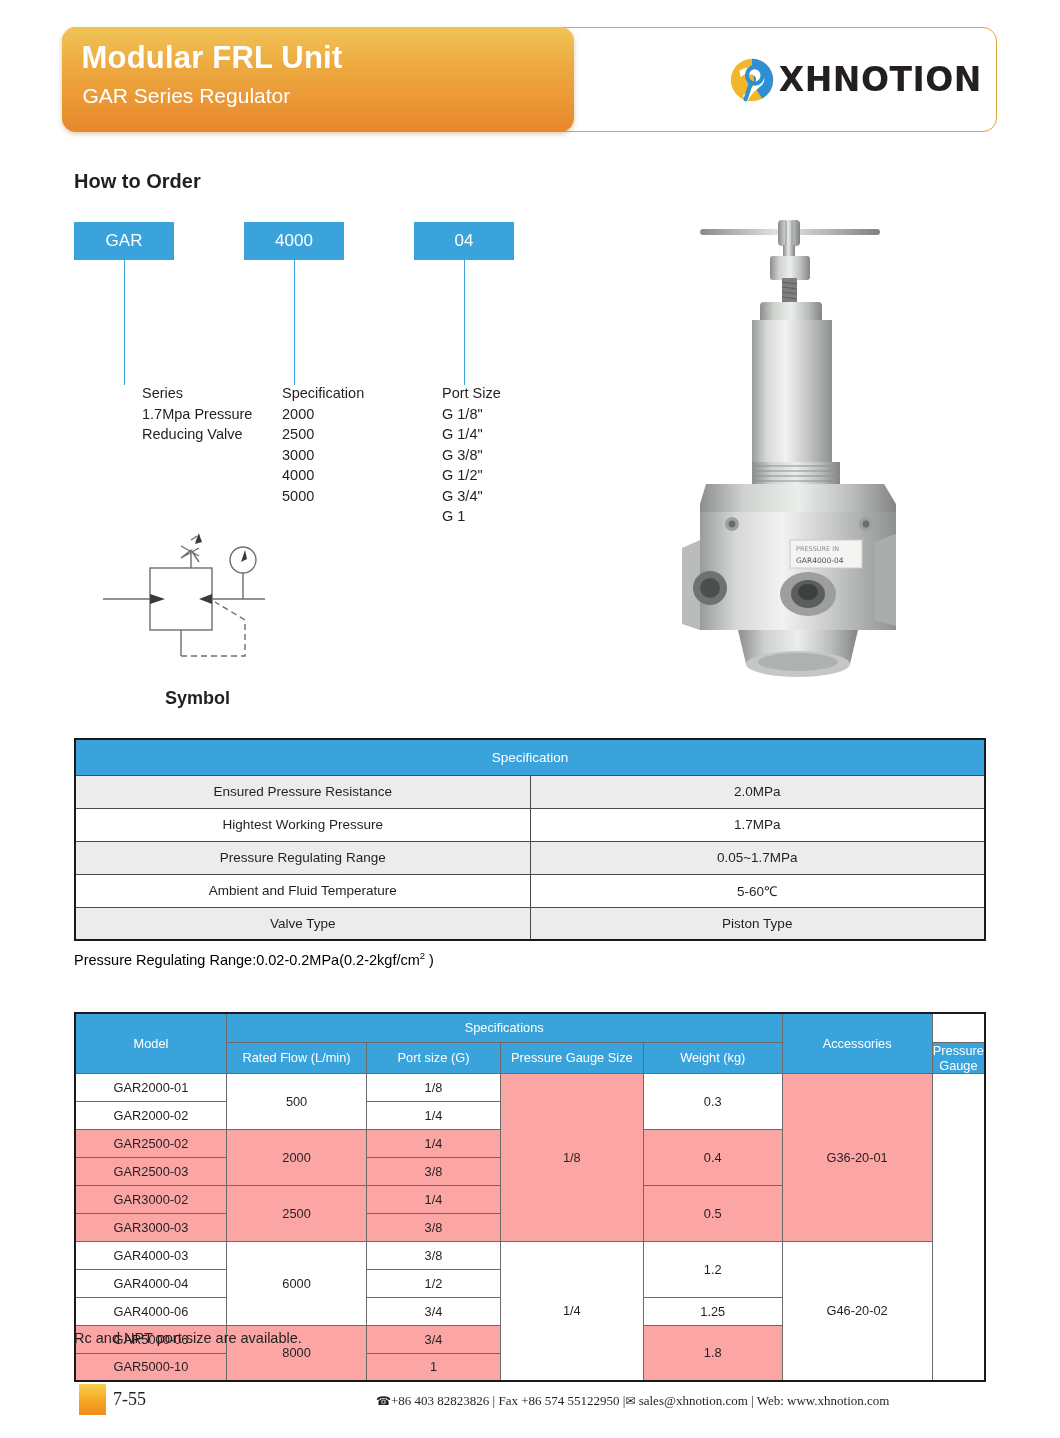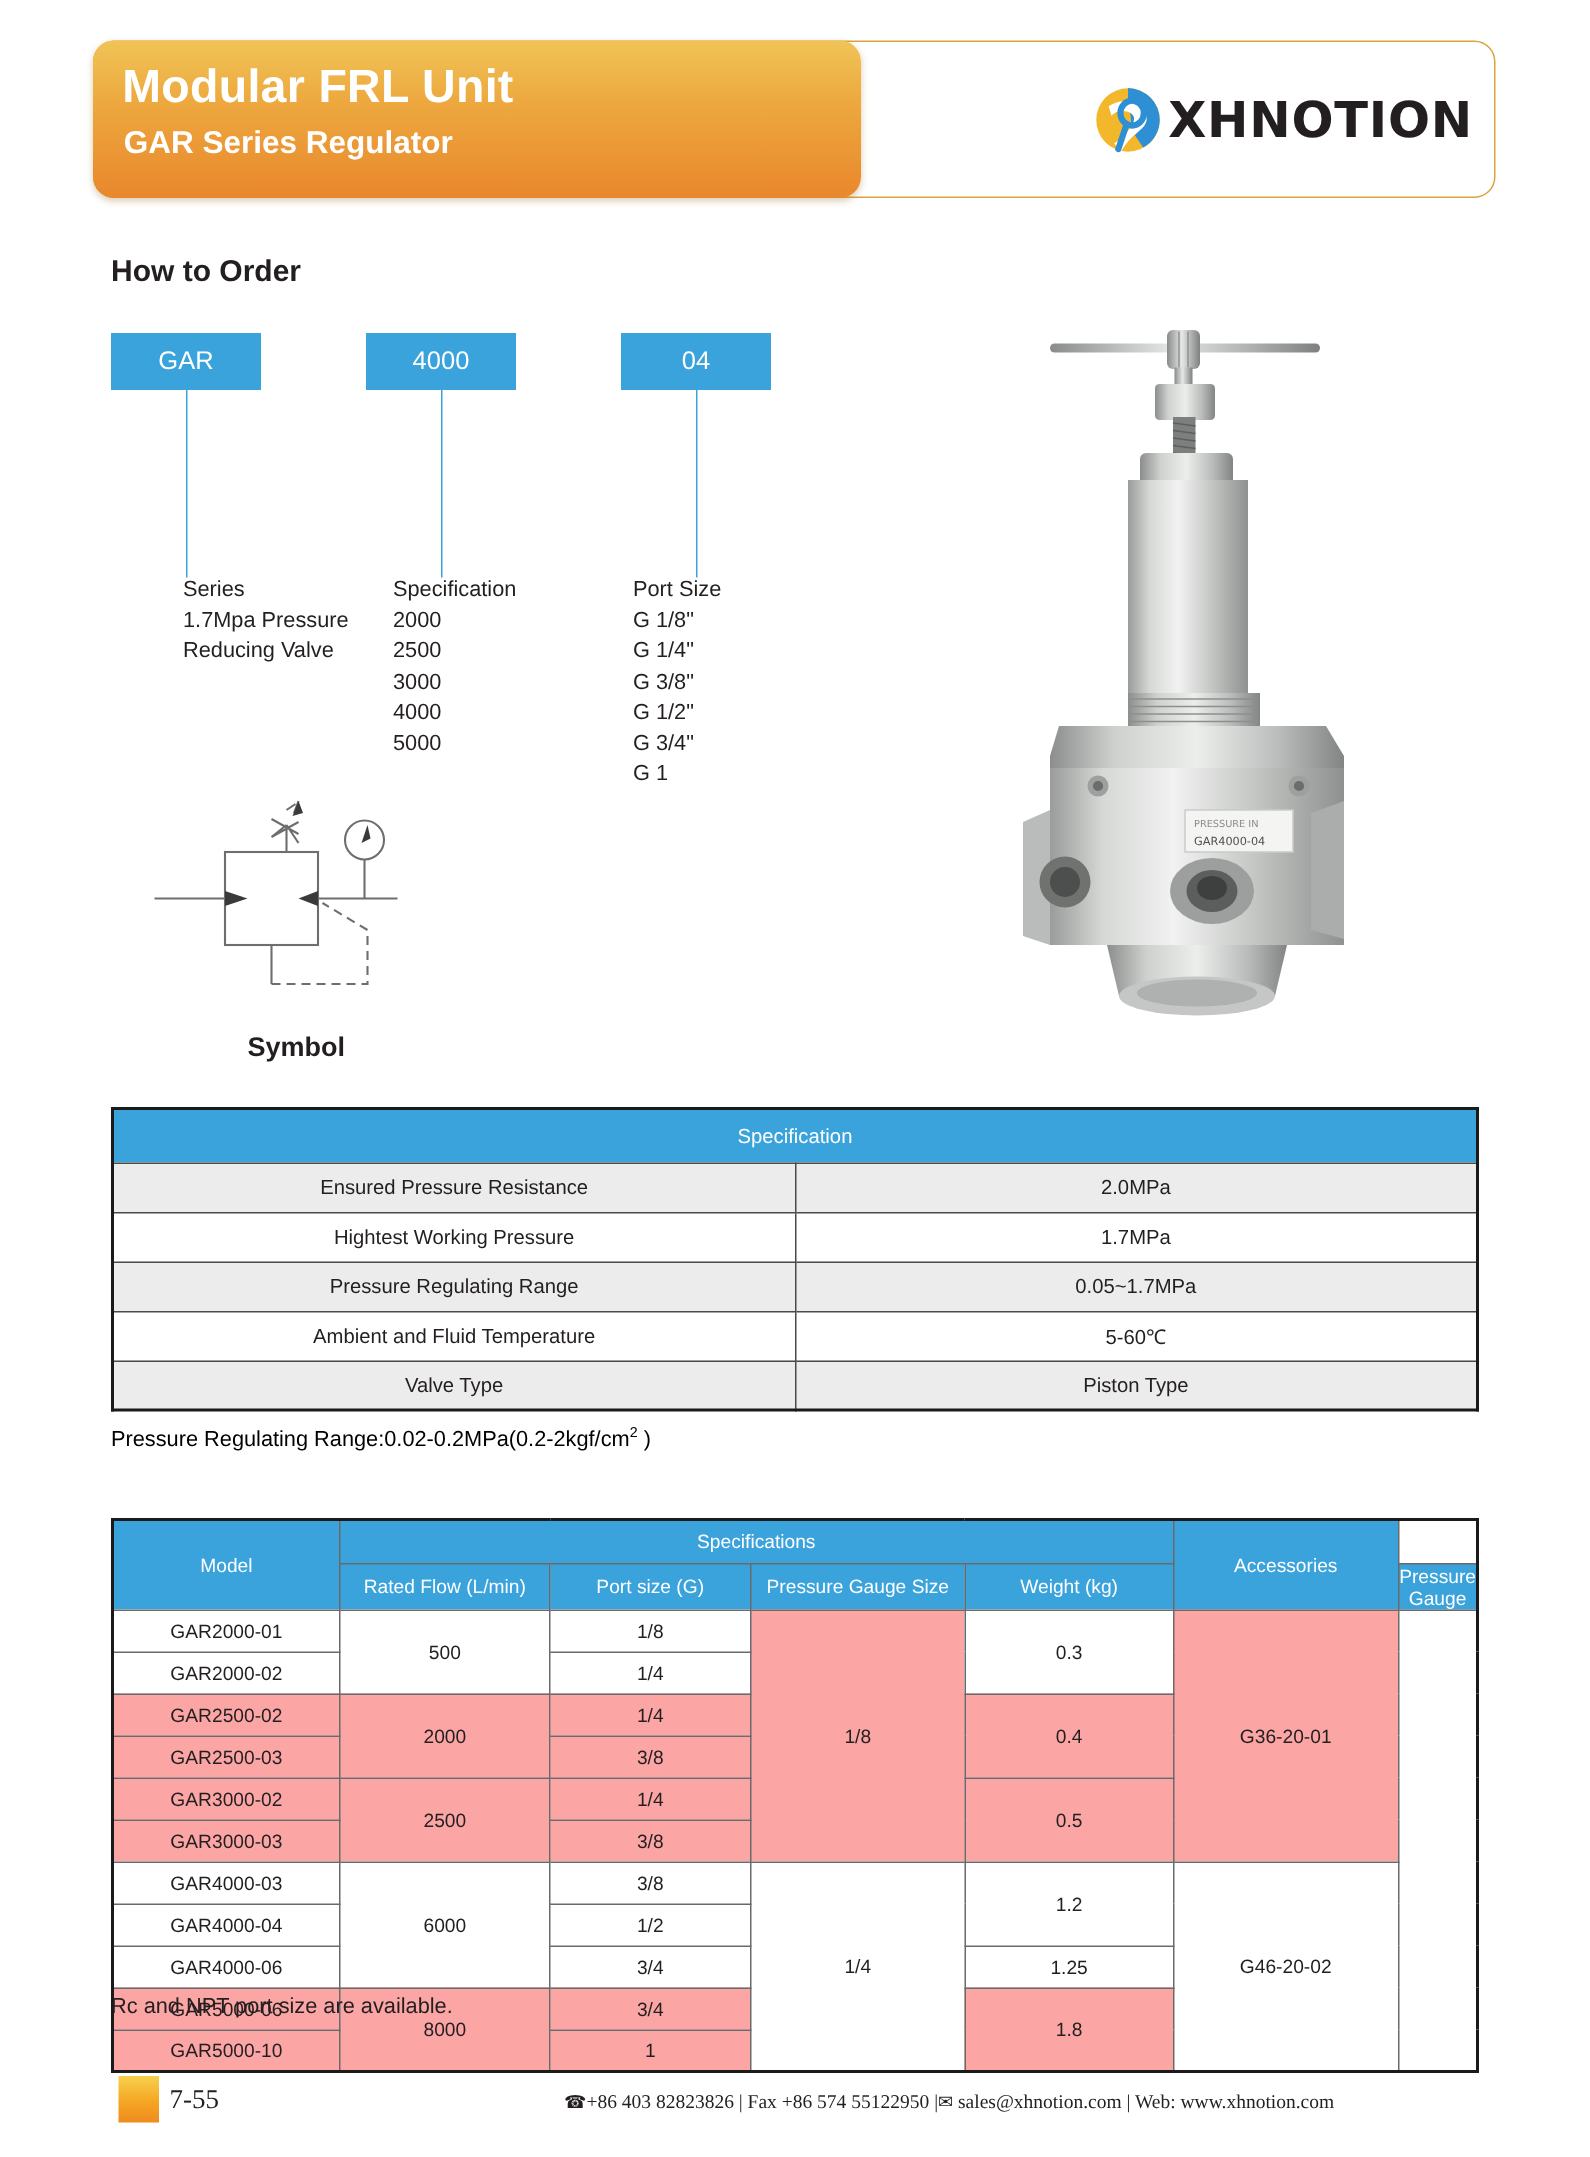--- a/index.html
+++ b/index.html
@@ -28,21 +28,21 @@
     box-shadow: 0 2px 5px rgba(150,110,30,.35);
   }
   .header-title {
     position: absolute; left: 20px; top: 13px;
     font-size: 31px; font-weight: bold; color: #ffffff;
     letter-spacing: .2px;
     text-align: right;
   }
   .header-sub {
     position: absolute; left: 21px; top: 57px;
-    font-size: 21px; font-weight: bold; color: #ffffff;
+    font-size: 21px; font-weight: normal; color: #ffffff;
   }
   .logo-box {
     position: absolute; right: 14px; top: 50%;
     transform: translateY(-50%);
     display: flex; align-items: center; gap: 4px;
   }
   .logo-mark { width: 46px; height: 46px; display: block; }
   .logo-text {
     font-size: 33px; font-weight: bold; color: #231f20;
     letter-spacing: .5px; font-family: "DejaVu Sans", sans-serif;
@@ -65,21 +65,21 @@
   .cb3 { left: 414px; width: 100px; }
 
   .leader {
     position: absolute; top: 260px; width: 1px; height: 125px;
     background: #3aa3dc;
   }
   .ld1 { left: 124px; }
   .ld2 { left: 294px; }
   .ld3 { left: 464px; }
 
-  .col { position: absolute; top: 383px; font-size: 14.5px; line-height: 20.5px; color: #231f20; }
+  .col { position: absolute; top: 383px; font-size: 14.5px; line-height: 20.5px; color: #231f20; margin-left: 20px; }
   .col .hd { display: block; }
   .c1 { left: 122px; }
   .c2 { left: 262px; }
   .c3 { left: 422px; }
 
   
   .symbol-svg { position: absolute; left: 95px; top: 528px; }
   .symbol-label {
     position: absolute; left: 165px; top: 688px;
     font-size: 18px; font-weight: bold; color: #231f20;

